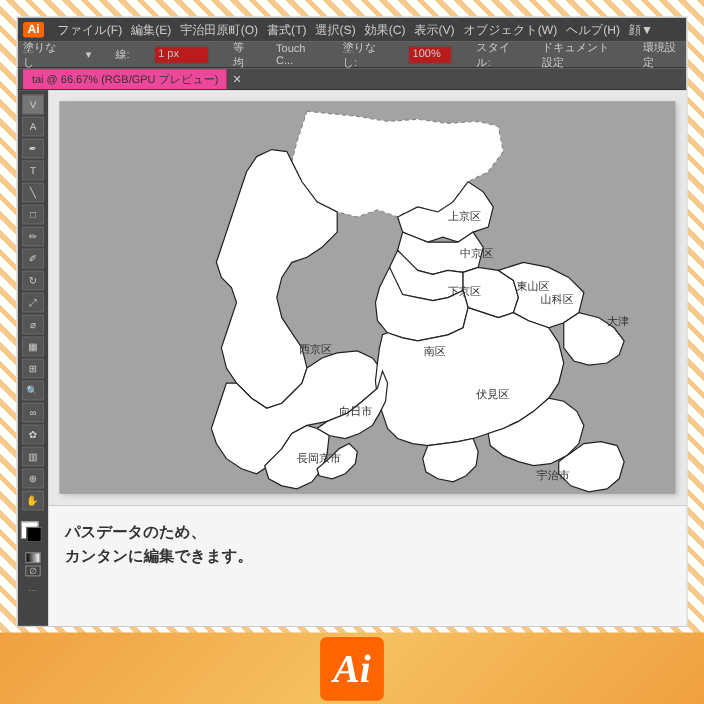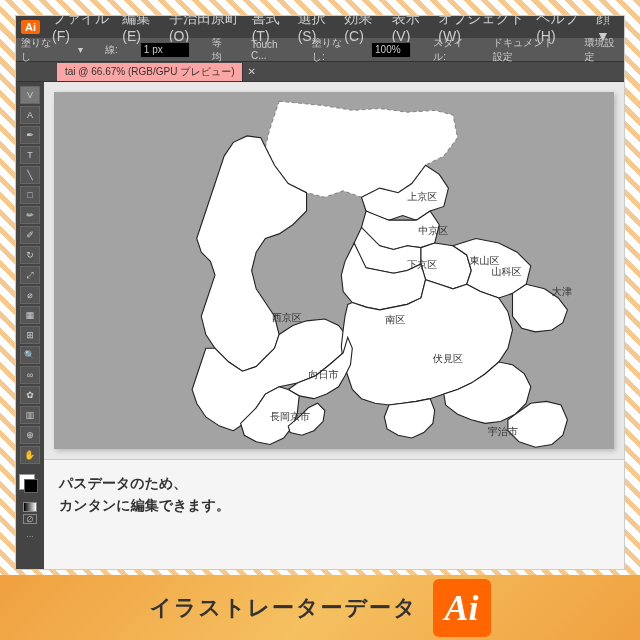--- a/index.html
+++ b/index.html
@@ -52,41 +52,41 @@
       color: white;
       font-weight: bold;
       font-size: 11px;
       padding: 1px 4px;
       border-radius: 2px;
       margin-right: 4px;
     }
 
     .menu-item {
       color: #cccccc;
-      font-size: 14px;
+      font-size: 11px;
       cursor: pointer;
     }
 
     .ai-toolbar-row {
       background: #595959;
       height: 24px;
       display: flex;
       align-items: center;
       padding: 0 5px;
       gap: 22px;
       border-bottom: 1px solid #333;
     }
 
     .toolbar-text {
       color: #cccccc;
       font-size: 10px;
     }
 
     .toolbar-input {
-      background: #000000;
+      background: #b91c1c;
       border: 1px solid #555;
       color: #ccc;
       font-size: 10px;
       padding: 1px 3px;
       width: 50px;
       height: 16px;
     }
 
     .tab-bar {
       background: #4a4a4a;
@@ -99,23 +99,22 @@
 
     .tab-item {
       background: #5a5a5a;
       color: #ccc;
       font-size: 10px;
       padding: 2px 8px;
       border-right: 1px solid #333;
       cursor: pointer;
     }
     .tab-item.active {
-      background: #fca5a5;
+      background: #ec4899;
       color: #333;
-      margin-left: 36px;
     }
 
     
     .left-toolbar {
       position: absolute;
       left: 0;
       top: 66px;
       width: 28px;
       bottom: 0;
       background: #444;
@@ -372,16 +371,15 @@
 
     <div class="info-box">
       <div class="info-main-text">
         <span style="white-space:pre-line;">パスデータのため、
 カンタンに編集できます。</span>
       </div>
     </div>
   </div>
 
   <div class="bottom-banner">
-    <div class="banner-text">イラストレーターデータ</div>
     <div class="ai-badge">Ai</div>
   </div>
 </div>
 
 </body></html>

